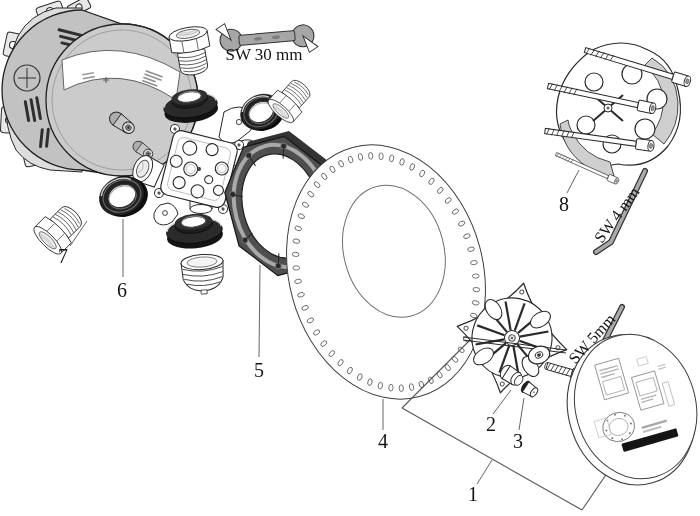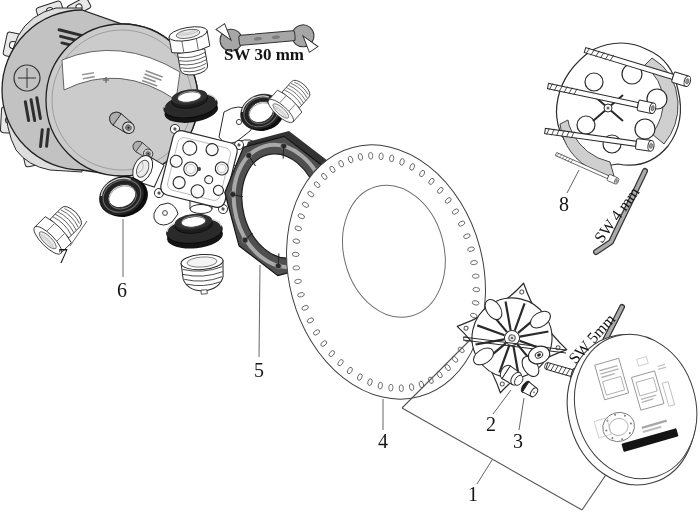--- a/index.html
+++ b/index.html
@@ -456,17 +456,17 @@
 </svg>
 
 <div class="num" style="left:63px;top:256px;">7</div>
 <div class="num" style="left:122px;top:290px;">6</div>
 <div class="num" style="left:259px;top:370px;">5</div>
 <div class="num" style="left:383px;top:441px;">4</div>
 <div class="num" style="left:473px;top:494px;">1</div>
 <div class="num" style="left:491px;top:424px;">2</div>
 <div class="num" style="left:518px;top:441px;">3</div>
 <div class="num" style="left:564px;top:204px;">8</div>
-<div class="tool straight" style="left:264px;top:55px;font-size:17px;font-weight:bold;">SW 30 mm</div>
+<div class="tool straight" style="left:264px;top:55px;font-size:17px;">SW 30 mm</div>
 <div class="tool rot54" style="left:617px;top:215px;">SW 4 mm</div>
 <div class="tool rot48" style="left:592px;top:339px;">SW 5mm</div>
 
 </div>
 
 </body></html>

